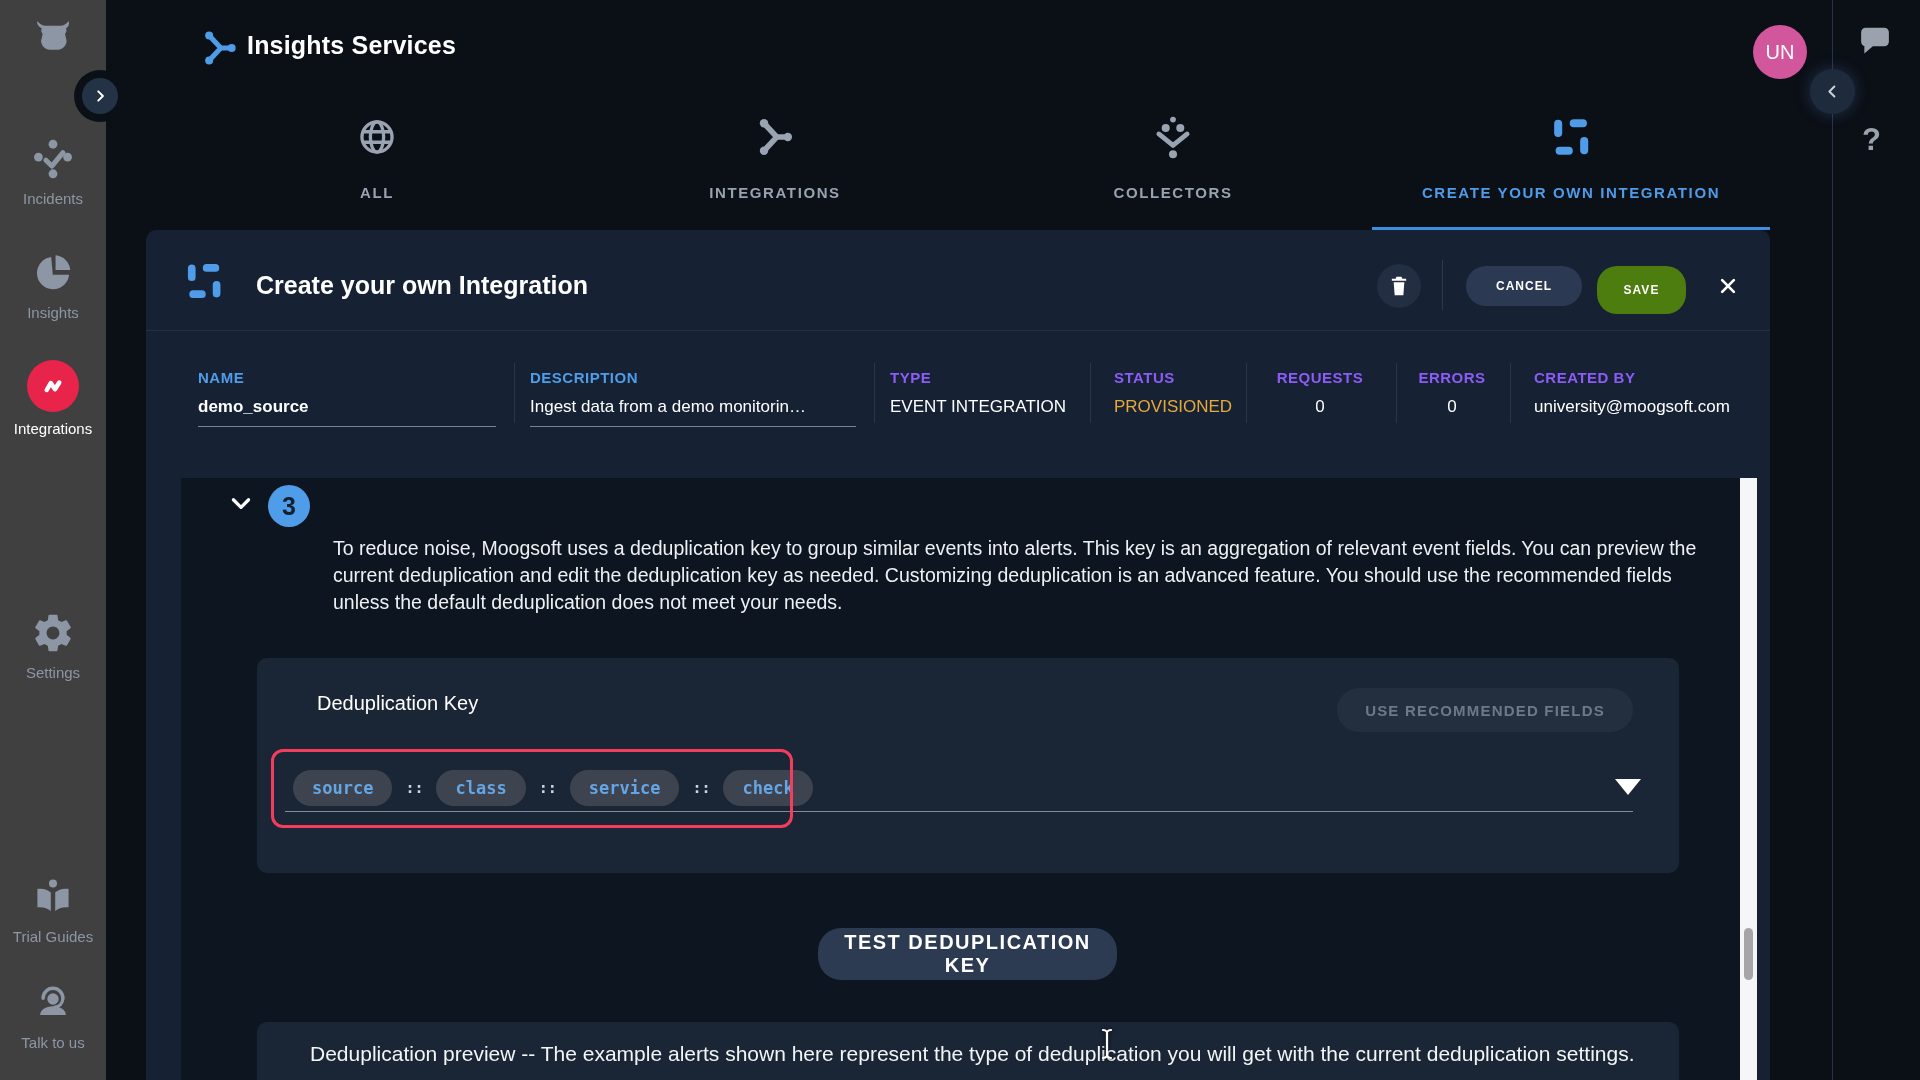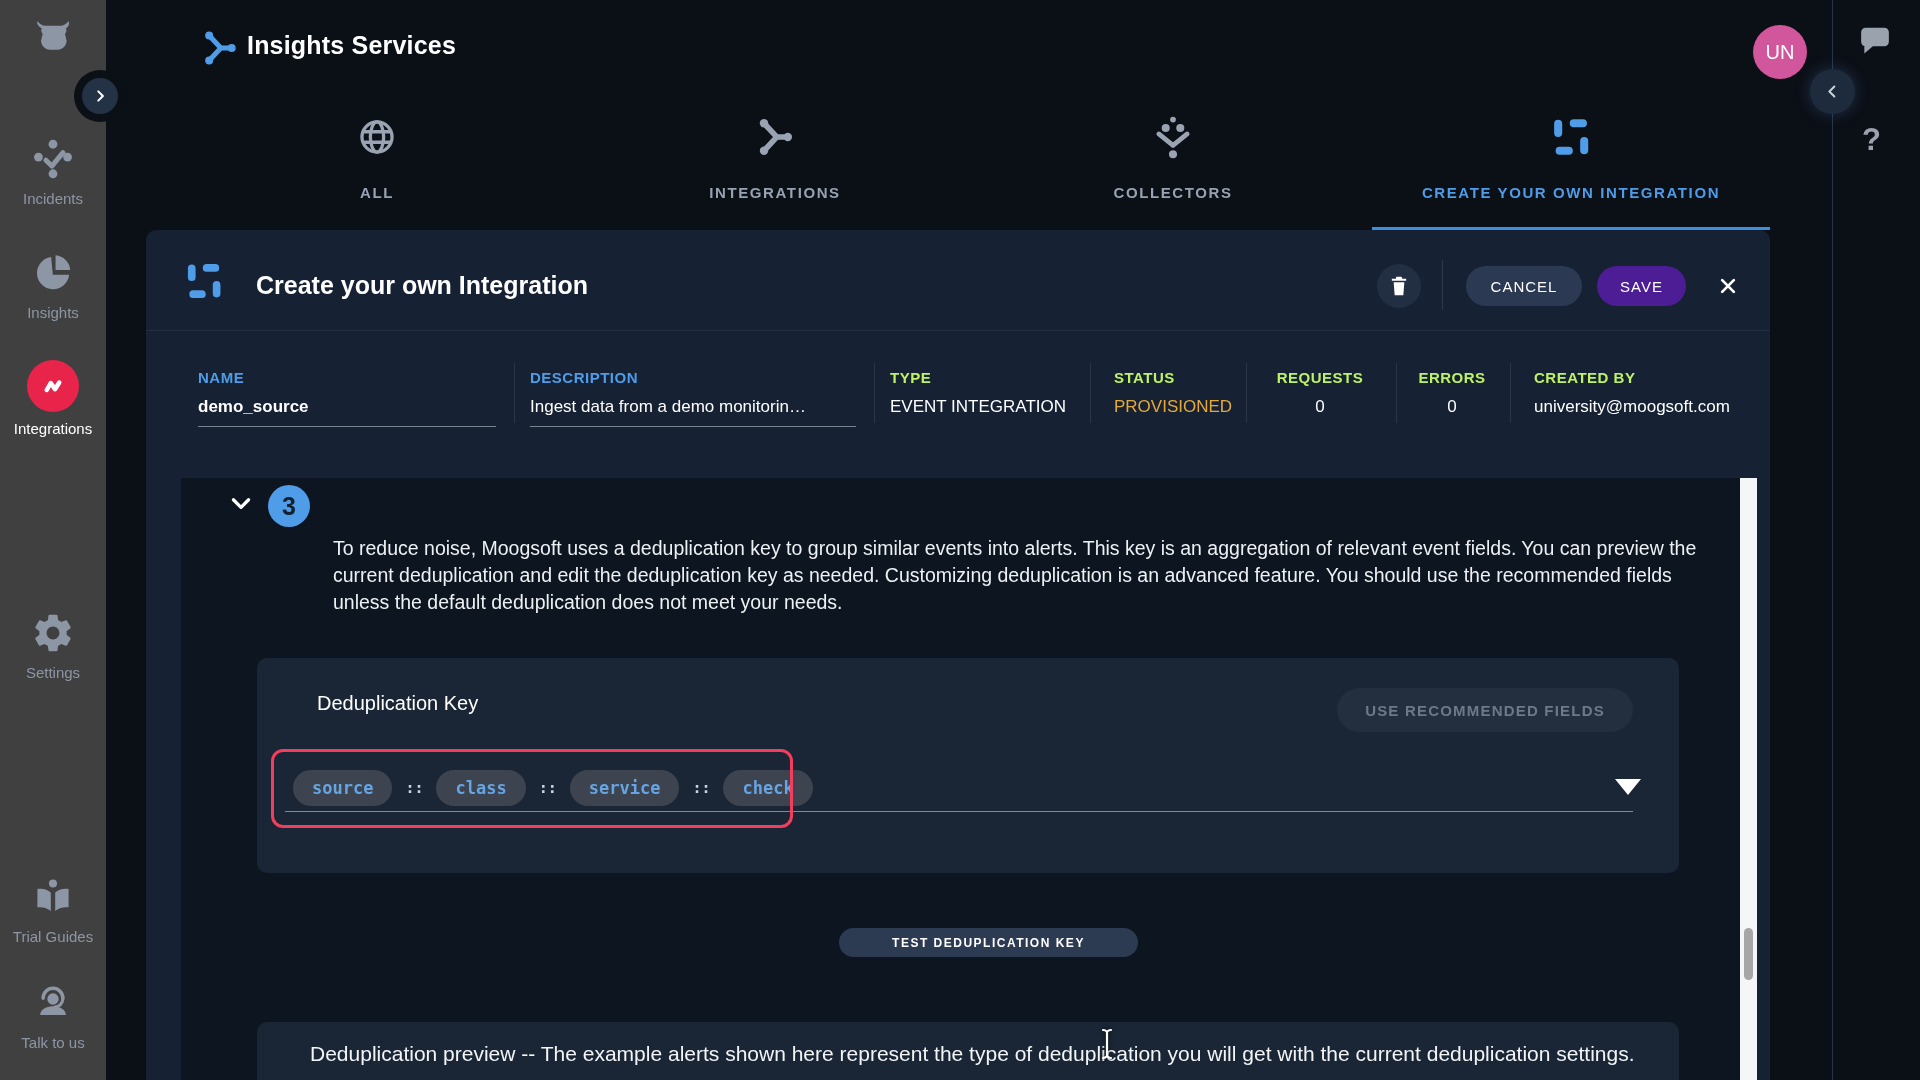--- a/index.html
+++ b/index.html
@@ -36,33 +36,33 @@
 
   
   .panel { position:absolute; left:40px; top:230px; width:1624px; height:850px; background:#162133;
     border-radius:10px 10px 0 0; }
   .panel-header { position:absolute; left:0; top:0; width:100%; height:101px; border-bottom:1px solid #242f44; }
   .panel-title { position:absolute; left:110px; top:41px; font-size:25px; font-weight:bold; color:#fff; }
   .ph-icon { position:absolute; left:37px; top:30px; }
   .trash-btn { position:absolute; left:1231px; top:34px; width:44px; height:44px; border-radius:50%;
     background:#222e41; display:flex; align-items:center; justify-content:center; }
   .hdr-divider { position:absolute; left:1296px; top:30px; width:1px; height:50px; background:#2b3850; }
-  .btn { border:none; border-radius:20px; font-family:inherit; font-size:15px; font-weight:normal;
+  .btn { border:none; border-radius:20px; font-family:inherit; font-size:12px; font-weight:bold;
     letter-spacing:1px; color:#fff; cursor:pointer; }
   .cancel-btn { position:absolute; left:1320px; top:36px; width:116px; height:40px; background:#2b3a52; }
-  .save-btn { position:absolute; left:1451px; top:36px; width:89px; height:40px; background:#4c1d95; }
+  .save-btn { position:absolute; left:1451px; top:36px; width:89px; height:48px; background:#4d7c0f; }
   .close-btn { position:absolute; left:1566px; top:40px; width:32px; height:32px; background:transparent;
     display:flex; align-items:center; justify-content:center; }
 
   
   .meta-row { position:absolute; left:52px; top:115px; right:10px; height:125px; display:flex; }
   .meta-field { position:relative; padding:24px 18px 0 16px; }
   .meta-field:first-child { padding-left:0; }
   .meta-field + .meta-field::before { content:""; position:absolute; left:0; top:18px; width:1px; height:60px; background:#2b3547; }
-  .m-label { font-size:15px; font-weight:bold; letter-spacing:.5px; color:#bef264; }
+  .m-label { font-size:15px; font-weight:bold; letter-spacing:.5px; color:#8b5cf6; }
   .m-label.blue { color:#4f9ce8; }
   .m-value { margin-top:11px; font-size:17px; color:#fff; }
   .m-value.bold { font-weight:bold; }
   .m-value.amber { color:#e5aa3c; font-weight:400; }
   .m-value.underlined { border-bottom:1px solid #79828f; padding-bottom:9px; }
   .meta-field.center { text-align:center; }
   .w1{width:316px}.w2{width:360px}.w3{width:216px}.w4{width:156px;padding-left:24px}.w5{width:150px}.w6{width:114px}.w7{flex:1;padding-left:24px}
 
   
   .content { position:absolute; left:35px; top:248px; width:1576px; height:602px; background:#0d1520; overflow:hidden; }
@@ -79,22 +79,22 @@
   .key-underline { position:absolute; left:28px; top:153px; width:1348px; height:1px; background:#808a99; }
   .dd-caret { position:absolute; left:1358px; top:121px; width:0; height:0;
     border-left:13px solid transparent; border-right:13px solid transparent; border-top:16px solid #ffffff; }
   .highlight-box { position:absolute; left:14px; top:91px; width:522px; height:79px;
     border:3px solid #f23e5c; border-radius:12px; pointer-events:none; }
   .tokens { position:absolute; left:36px; top:108px; height:44px; display:flex; align-items:center; gap:13px; }
   .token { background:#3d4450; color:#66a5e3; font-family:"DejaVu Sans Mono", monospace; font-size:17px;
     font-weight:bold; padding:8px 19px; border-radius:19px; }
   .tok-sep { color:#cdd3da; font-family:"DejaVu Sans Mono", monospace; font-size:15px; font-weight:bold; }
 
-  .test-btn { position:absolute; left:658px; top:450px; width:299px; height:29px; border-radius:23px;
-    background:#2c3a52; color:#fff; font-size:12px; font-weight:bold; letter-spacing:1.5px; border:none; }
+  .test-btn { position:absolute; left:637px; top:450px; width:299px; height:52px; border-radius:23px;
+    background:#2c3a52; color:#fff; font-size:20px; font-weight:bold; letter-spacing:1.5px; border:none; }
 
   .preview-card { position:absolute; left:76px; top:544px; width:1422px; height:80px; background:#1a2636; border-radius:10px 10px 0 0; }
   .preview-text { position:absolute; left:53px; top:20px; font-size:21px; color:#f2f4f6; }
   .ibeam { position:absolute; left:914px; top:548px; filter:drop-shadow(0 0 2px rgba(0,0,0,.8)); }
 
   .scroll-track { position:absolute; right:0; top:0; width:17px; height:602px; background:#f5f6f7; }
   .scroll-thumb { position:absolute; left:4px; top:450px; width:9px; height:52px; background:#a6a6a6; border-radius:5px; }
 
   
   .rail { position:absolute; left:1832px; top:0; width:88px; height:1080px; background:#0b0f16; border-left:1px solid #27324a; z-index:4; }

